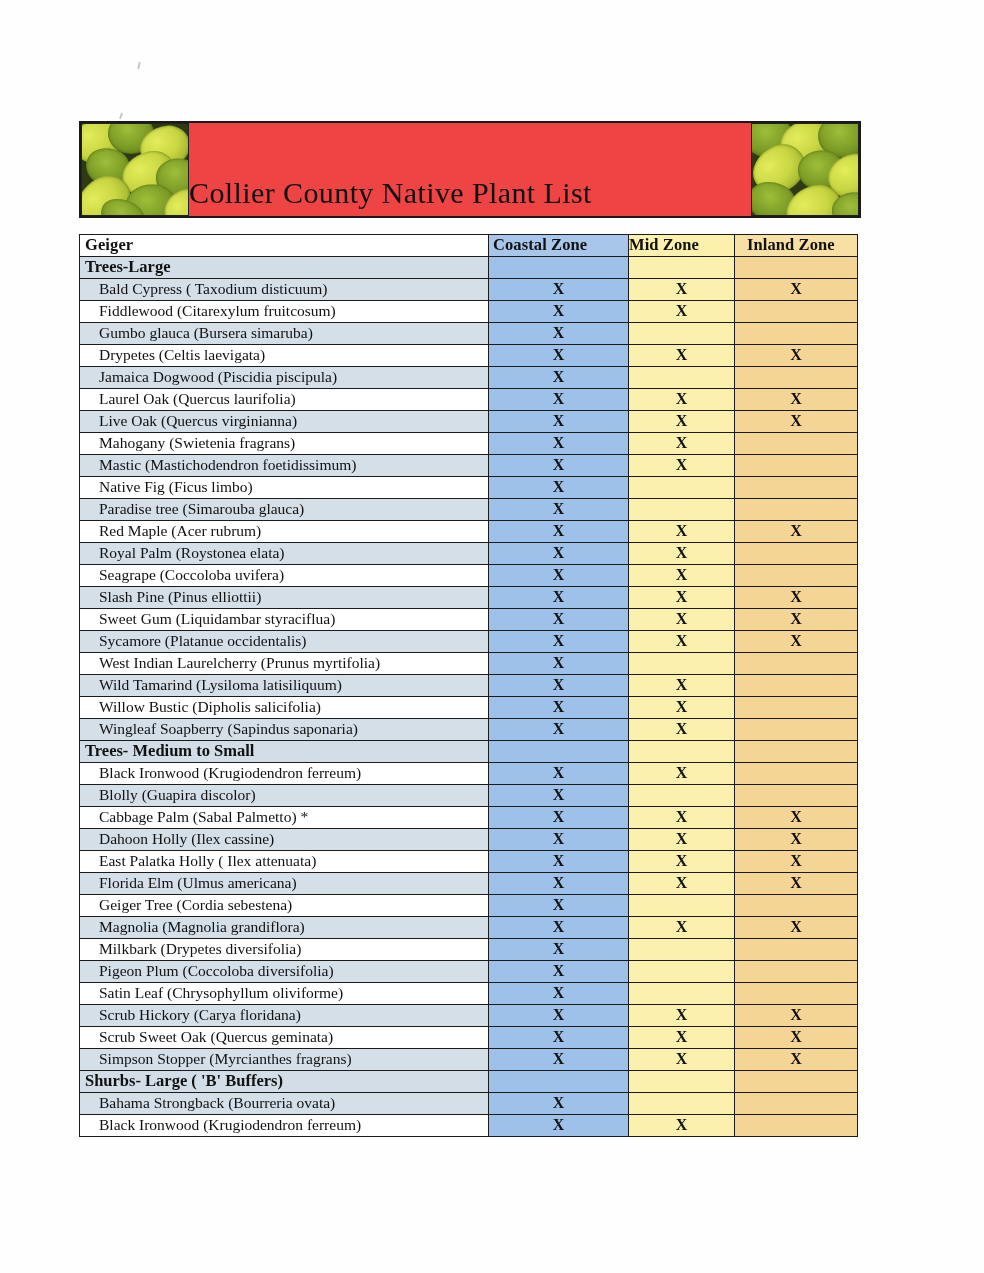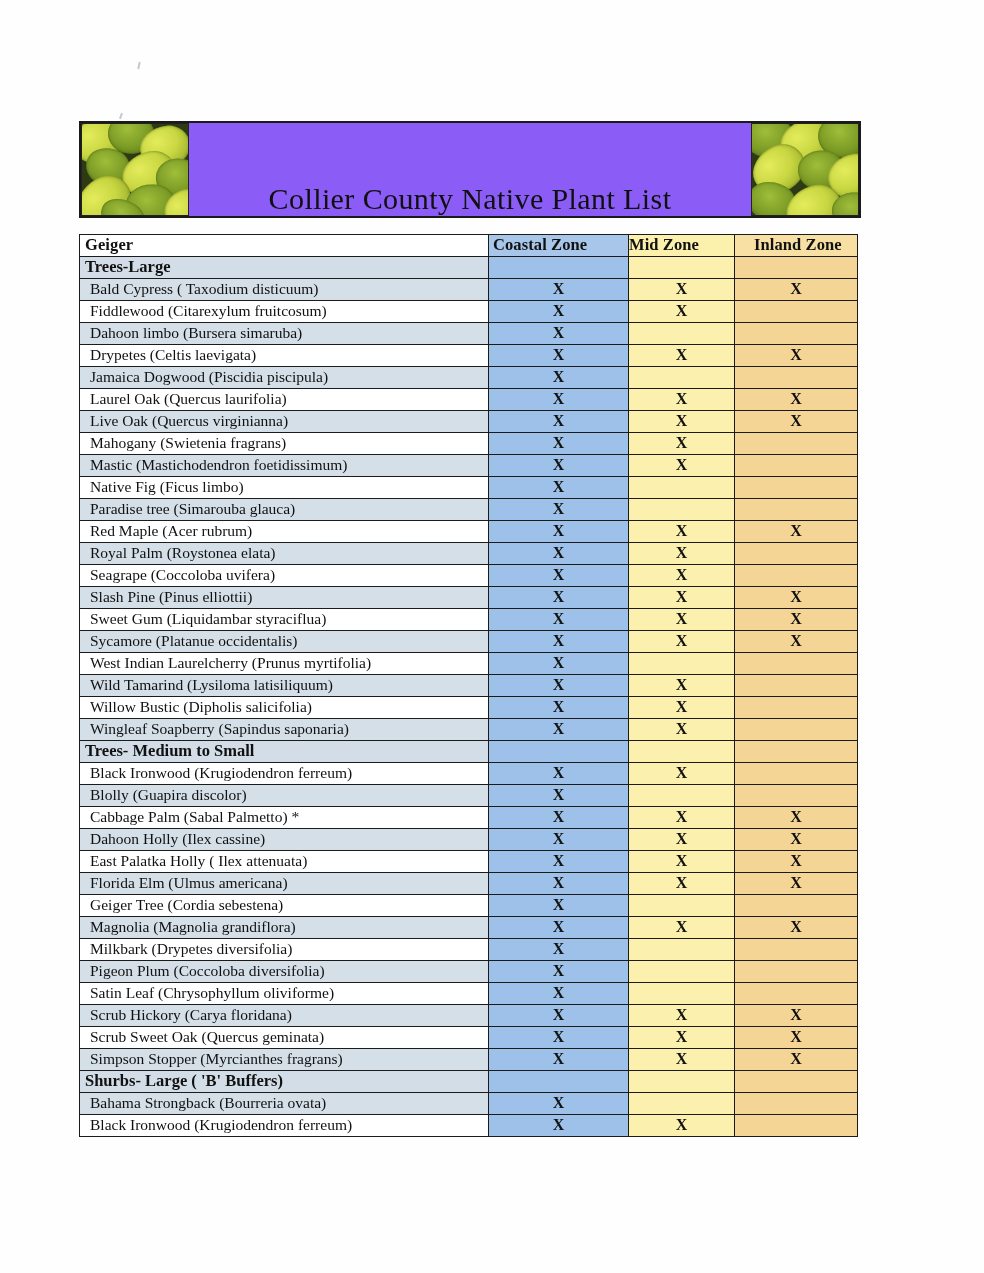--- a/index.html
+++ b/index.html
@@ -50,23 +50,22 @@
     background: radial-gradient(ellipse at 35% 35%, #e4ec5c 0%, #c9d742 45%, #9cb02c 80%, #6d8a1e 100%);
     box-shadow: inset 0 0 3px rgba(60,80,10,0.7);
   }
   .leaf-art .leaf.dark {
     background: radial-gradient(ellipse at 40% 40%, #9fbe3a 0%, #7a9a25 55%, #4e6b15 100%);
   }
   .title-center {
     flex: 1 1 auto;
     display: flex;
     align-items: flex-end;
-    justify-content: center;
-    padding-bottom: 0;
-    background: #8b5cf6;
+    padding-bottom: 6px;
+    background: #ef4444;
   }
   .title-text {
     font-family: "Liberation Serif", "DejaVu Serif", serif;
     font-size: 30px;
     letter-spacing: 0.4px;
     color: #101010;
     white-space: nowrap;
   }
 
   
@@ -101,26 +100,26 @@
     font-size: 16.5px;
     letter-spacing: 0.1px;
   }
   th.h-plant {
     text-align: left;
     padding-left: 5px;
     background: #ffffff;
   }
   th.h-coast  { background: #a8c6ea; text-align: left; padding-left: 4px; }
   th.h-mid    { background: #fbf0ac; text-align: left; }
-  th.h-inland { background: #f8e0a4; text-align: left; padding-left: 19px; }
+  th.h-inland { background: #f8e0a4; text-align: left; padding-left: 12px; }
 
   
   td.plant {
     text-align: left;
-    padding-left: 10px;
+    padding-left: 19px;
     background: #ffffff;
     white-space: nowrap;
     overflow: hidden;
   }
   tr.alt td.plant { background: #d4dfe8; }
 
   
   td.section {
     font-weight: bold;
     font-size: 16.5px;
@@ -212,21 +211,21 @@
           <td class="mid">X</td>
           <td class="inland">X</td>
         </tr>
         <tr>
           <td class="plant">Fiddlewood (Citarexylum fruitcosum)</td>
           <td class="coast">X</td>
           <td class="mid">X</td>
           <td class="inland"></td>
         </tr>
         <tr class="alt">
-          <td class="plant">Dahoon limbo (Bursera simaruba)</td>
+          <td class="plant">Gumbo glauca (Bursera simaruba)</td>
           <td class="coast">X</td>
           <td class="mid"></td>
           <td class="inland"></td>
         </tr>
         <tr>
           <td class="plant">Drypetes (Celtis laevigata)</td>
           <td class="coast">X</td>
           <td class="mid">X</td>
           <td class="inland">X</td>
         </tr>

